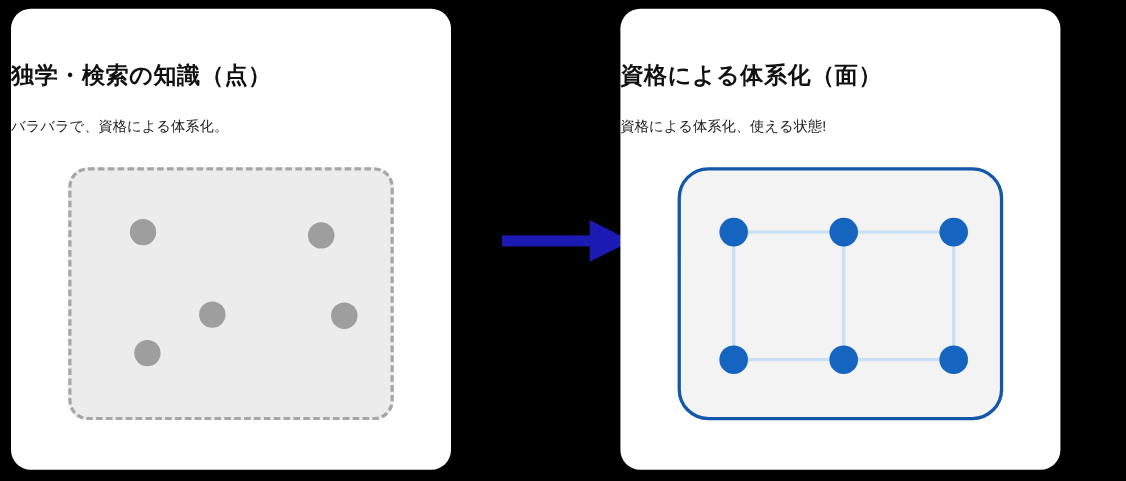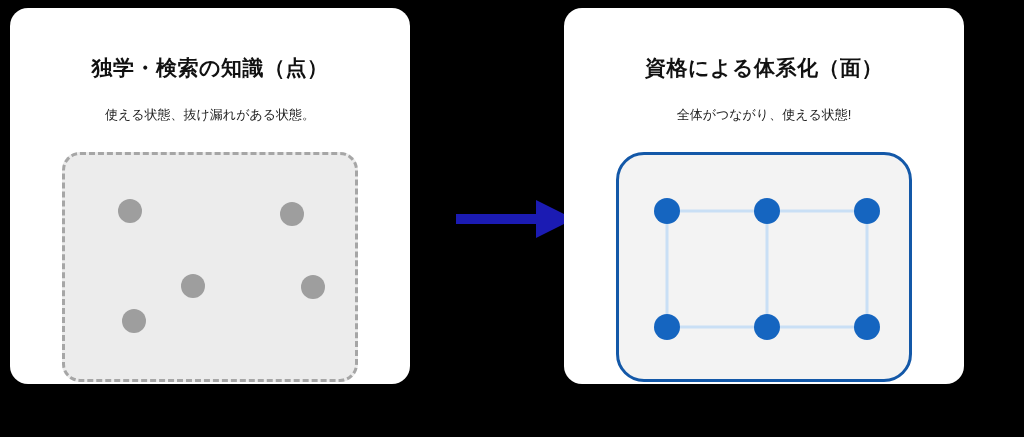--- a/index.html
+++ b/index.html
@@ -12,24 +12,23 @@
     position: relative;
     width: 1024px;
     height: 437px;
     background: #000000;
     overflow: hidden;
   }
   .card {
     position: absolute;
     top: 8px;
     width: 400px;
-    height: 376px;
+    height: 419px;
     background: #ffffff;
     border-radius: 18px;
-    text-align: center;
   }
   .card.left  { left: 10px; }
   .card.right { left: 564px; }
   .card h2 {
     margin: 0;
     padding-top: 46px;
     font-size: 21px;
     font-weight: bold;
     color: #111111;
     letter-spacing: 0.5px;
@@ -71,42 +70,42 @@
   }
   .arrow-wrap svg { display: block; }
 </style>
 </head>
 <body>
 
 <div class="stage">
 
   <div class="card left">
     <h2>独学・検索の知識（点）</h2>
-    <p>使える状態、抜け漏れがある状態。</p>
+    <p>バラバラで、資格による体系化。</p>
     <div class="inner-box dashed-box">
       <svg id="scatter-svg" viewBox="0 0 290 224">
           <circle cx="65" cy="56" r="12" fill="#9e9e9e"></circle>
           <circle cx="227" cy="59" r="12" fill="#9e9e9e"></circle>
           <circle cx="128" cy="131" r="12" fill="#9e9e9e"></circle>
           <circle cx="248" cy="132" r="12" fill="#9e9e9e"></circle>
           <circle cx="69" cy="166" r="12" fill="#9e9e9e"></circle>
         </svg>
     </div>
   </div>
 
   <div class="arrow-wrap">
     <svg viewBox="0 0 118 42">
       <rect class="arrow-fill" x="0" y="16" width="86" height="10" fill="#1b1bb3"></rect>
       <polygon class="arrow-fill" points="80,2 118,21 80,40" fill="#1b1bb3"></polygon>
     </svg>
   </div>
 
   <div class="card right">
     <h2>資格による体系化（面）</h2>
-    <p>全体がつながり、使える状態!</p>
+    <p>資格による体系化、使える状態!</p>
     <div class="inner-box solid-box">
       <svg id="grid-svg" viewBox="0 0 290 224">
           <line x1="48" y1="56" x2="248" y2="56" stroke="#c9dff5" stroke-width="3"></line>
           <line x1="48" y1="172" x2="248" y2="172" stroke="#c9dff5" stroke-width="3"></line>
           <line x1="48" y1="56" x2="48" y2="172" stroke="#c9dff5" stroke-width="3"></line>
           <line x1="148" y1="56" x2="148" y2="172" stroke="#c9dff5" stroke-width="3"></line>
           <line x1="248" y1="56" x2="248" y2="172" stroke="#c9dff5" stroke-width="3"></line>
           <circle cx="48" cy="56" r="13" fill="#1565c0"></circle>
           <circle cx="148" cy="56" r="13" fill="#1565c0"></circle>
           <circle cx="248" cy="56" r="13" fill="#1565c0"></circle>

